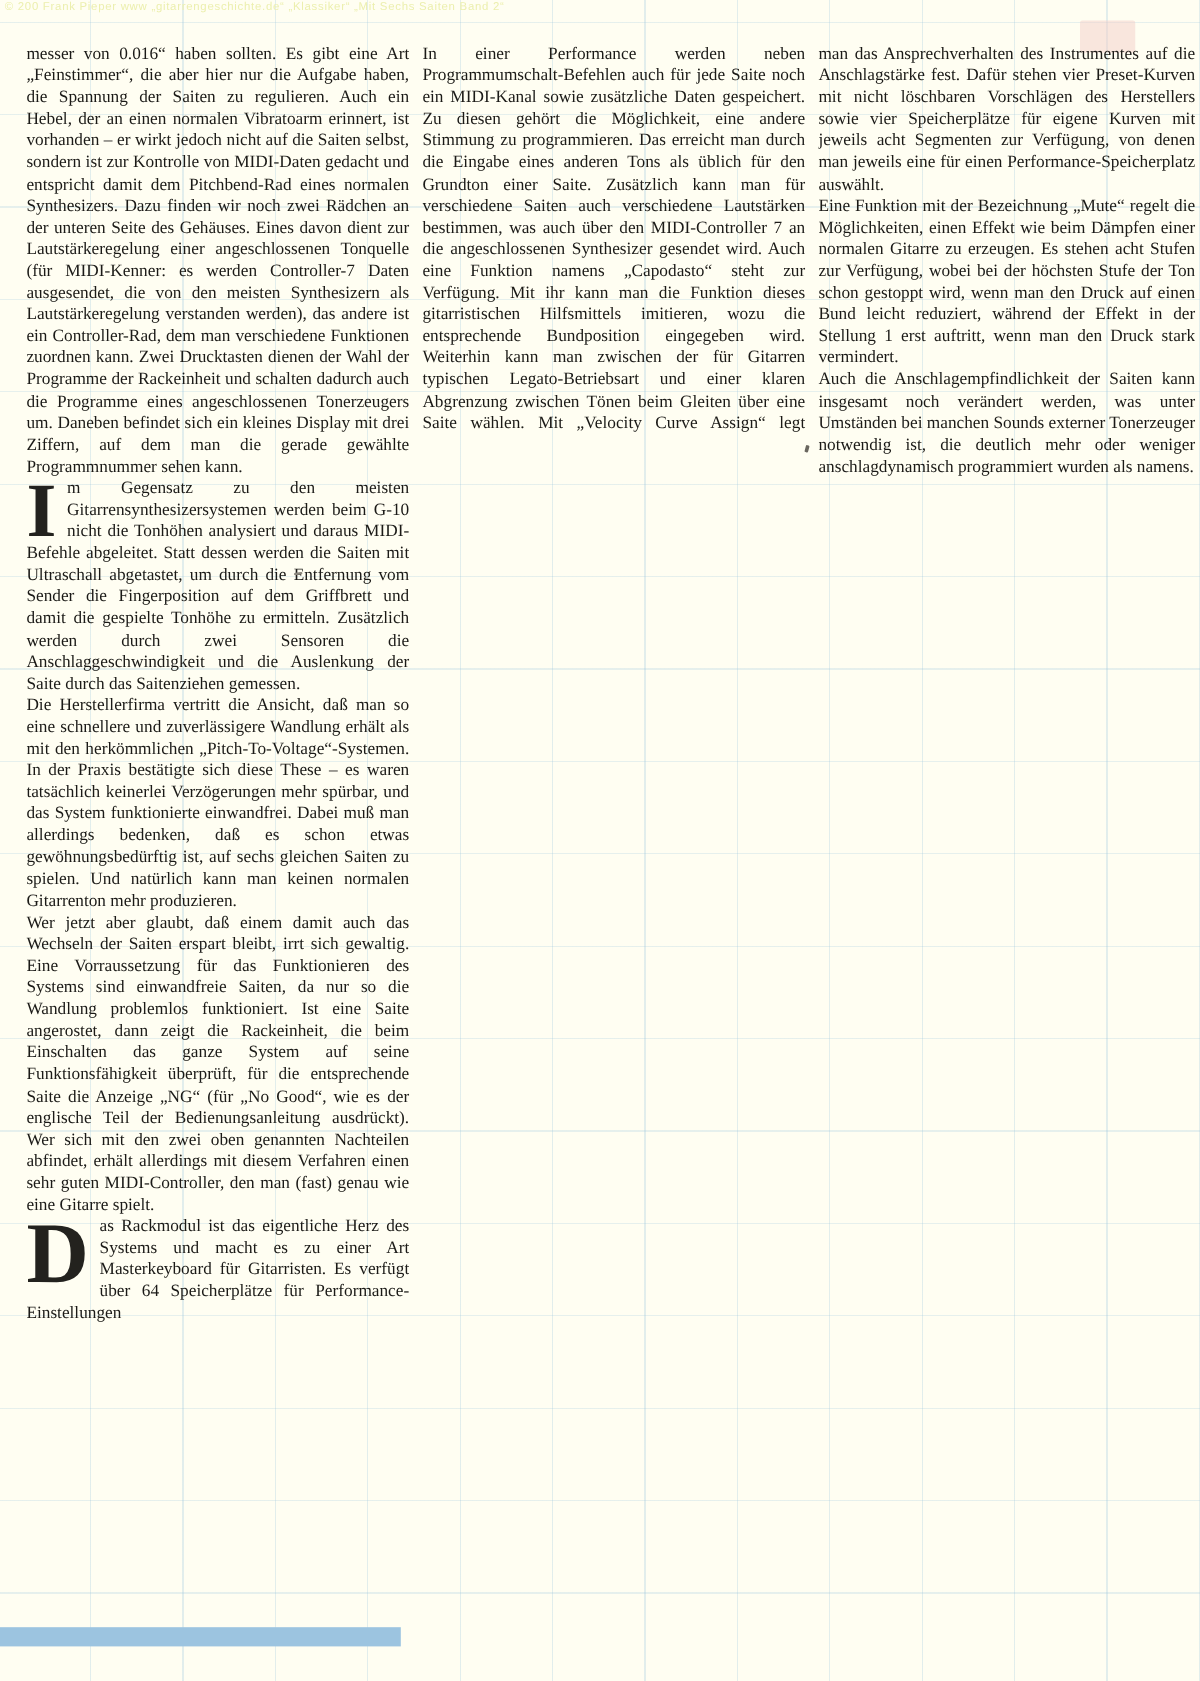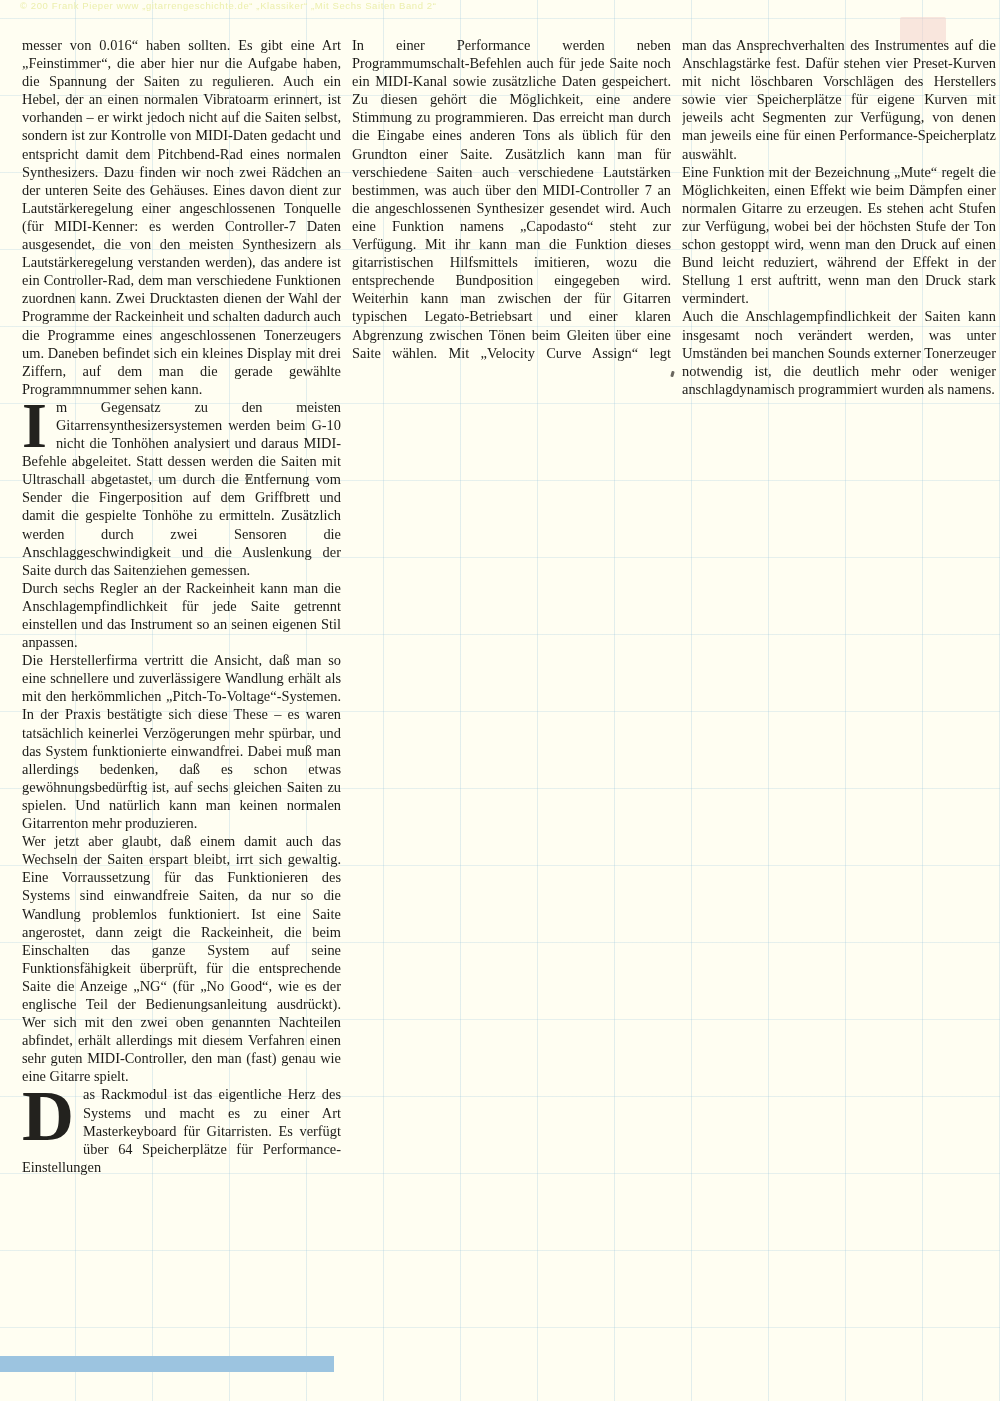--- a/index.html
+++ b/index.html
@@ -10,21 +10,21 @@
   }
   .page{
     position:relative;
     width:1000px;height:1401px;
     background-color:#fffef2;
     background-image:
       repeating-linear-gradient(90deg,  transparent 0 75px, rgba(150,195,220,0.28) 75px 76px, transparent 76px 77px),
       repeating-linear-gradient(180deg, transparent 0 18px, rgba(150,195,220,0.24) 18px 19px, transparent 19px 77px);
   }
   .watermark{
-    position:absolute;left:20px;top:0px;
+    position:absolute;left:4px;top:0px;
     font-family:"Liberation Sans", sans-serif;
     font-size:9.5px;letter-spacing:0.6px;
     color:#ecefae;white-space:nowrap;text-align:right;
   }
   .pink-mark{
     position:absolute;left:900px;top:17px;width:46px;height:27px;
     background:rgba(243,205,200,0.5);border-radius:2px;
   }
   .col{
     position:absolute;top:36px;
@@ -62,21 +62,20 @@
 
 <div class="page" style="background-color: rgb(255, 254, 242);">
 
   <div class="watermark">© 200 Frank Pieper  www „gitarrengeschichte.de“  „Klassiker“ „Mit Sechs Saiten Band 2“</div>
 
   <div class="pink-mark"></div>
 
   <div class="col col1">
     <p>messer von 0.016“ haben sollten. Es gibt eine Art „Feinstimmer“, die aber hier nur die Aufgabe haben, die Spannung der Saiten zu regulieren. Auch ein Hebel, der an einen normalen Vibratoarm erinnert, ist vorhanden – er wirkt jedoch nicht auf die Saiten selbst, sondern ist zur Kontrolle von MIDI-Daten gedacht und entspricht damit dem Pitchbend-Rad eines normalen Synthesizers. Dazu finden wir noch zwei Rädchen an der unteren Seite des Gehäuses. Eines davon dient zur Lautstärkeregelung einer angeschlossenen Tonquelle (für MIDI-Kenner: es werden Controller-7 Daten ausgesendet, die von den meisten Synthesizern als Lautstärkeregelung verstanden werden), das andere ist ein Controller-Rad, dem man verschiedene Funktionen zuordnen kann. Zwei Drucktasten dienen der Wahl der Programme der Rackeinheit und schalten dadurch auch die Programme eines angeschlossenen Tonerzeugers um. Daneben befindet sich ein kleines Display mit drei Ziffern, auf dem man die gerade gewählte Programmnummer sehen kann.</p>
     <p><span class="dropcap dc-i">I</span><span>m Gegensatz zu den meisten Gitarrensynthesizersystemen werden beim G-10 nicht die Tonhöhen analysiert und daraus MIDI-Befehle abgeleitet. Statt dessen werden die Saiten mit Ultraschall abgetastet, um durch die Entfernung vom Sender die Fingerposition auf dem Griffbrett und damit die gespielte Tonhöhe zu ermitteln. Zusätzlich werden durch zwei Sensoren die Anschlaggeschwindigkeit und die Auslenkung der Saite durch das Saitenziehen gemessen.</span></p>
-    <p>Durch sechs Regler an der Rackeinheit kann man die Anschlagempfindlichkeit für jede Saite getrennt einstellen und das Instrument so an seinen eigenen Stil anpassen.</p>
     <p>Die Herstellerfirma vertritt die Ansicht, daß man so eine schnellere und zuverlässigere Wandlung erhält als mit den herkömmlichen „Pitch-To-Voltage“-Systemen. In der Praxis bestätigte sich diese These – es waren tatsächlich keinerlei Verzögerungen mehr spürbar, und das System funktionierte einwandfrei. Dabei muß man allerdings bedenken, daß es schon etwas gewöhnungsbedürftig ist, auf sechs gleichen Saiten zu spielen. Und natürlich kann man keinen normalen Gitarrenton mehr produzieren.</p>
     <p>Wer jetzt aber glaubt, daß einem damit auch das Wechseln der Saiten erspart bleibt, irrt sich gewaltig. Eine Vorraussetzung für das Funktionieren des Systems sind einwandfreie Saiten, da nur so die Wandlung problemlos funktioniert. Ist eine Saite angerostet, dann zeigt die Rackeinheit, die beim Einschalten das ganze System auf seine Funktionsfähigkeit überprüft, für die entsprechende Saite die Anzeige „NG“ (für „No Good“, wie es der englische Teil der Bedienungsanleitung ausdrückt). Wer sich mit den zwei oben genannten Nachteilen abfindet, erhält allerdings mit diesem Verfahren einen sehr guten MIDI-Controller, den man (fast) genau wie eine Gitarre spielt.</p>
     <p class="cont"><span class="dropcap dc-d">D</span><span>as Rackmodul ist das eigentliche Herz des Systems und macht es zu einer Art Masterkeyboard für Gitarristen. Es verfügt über 64 Speicherplätze für Performance-Einstellungen</span></p>
   </div>
 
   <div class="col col2">
     <p class="cont">In einer Performance werden neben Programmumschalt-Befehlen auch für jede Saite noch ein MIDI-Kanal sowie zusätzliche Daten gespeichert. Zu diesen gehört die Möglichkeit, eine andere Stimmung zu programmieren. Das erreicht man durch die Eingabe eines anderen Tons als üblich für den Grundton einer Saite. Zusätzlich kann man für verschiedene Saiten auch verschiedene Lautstärken bestimmen, was auch über den MIDI-Controller 7 an die angeschlossenen Synthesizer gesendet wird. Auch eine Funktion namens „Capodasto“ steht zur Verfügung. Mit ihr kann man die Funktion dieses gitarristischen Hilfsmittels imitieren, wozu die entsprechende Bundposition eingegeben wird. Weiterhin kann man zwischen der für Gitarren typischen Legato-Betriebsart und einer klaren Abgrenzung zwischen Tönen beim Gleiten über eine Saite wählen. Mit „Velocity Curve Assign“ legt</p>
   </div>
 
   <div class="col col3">

